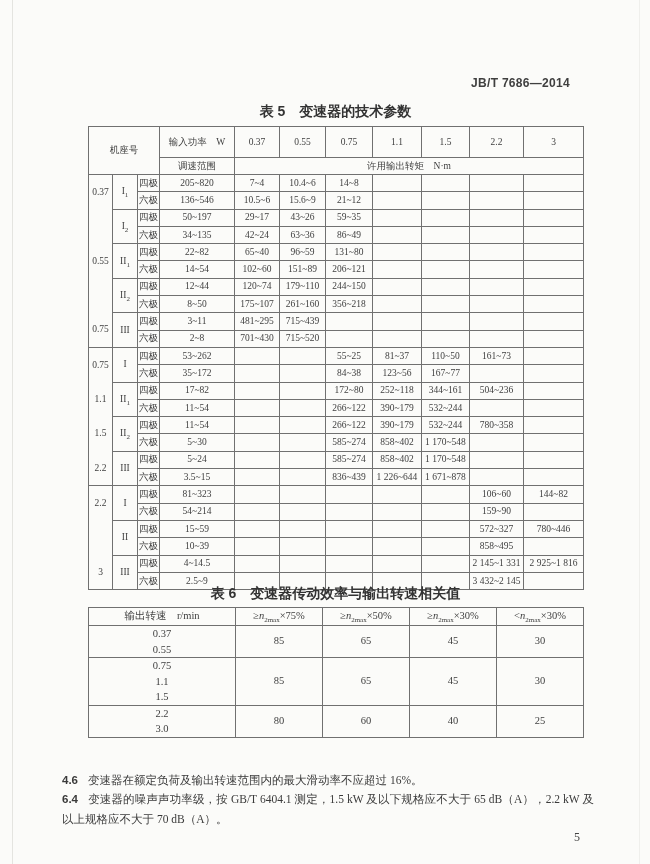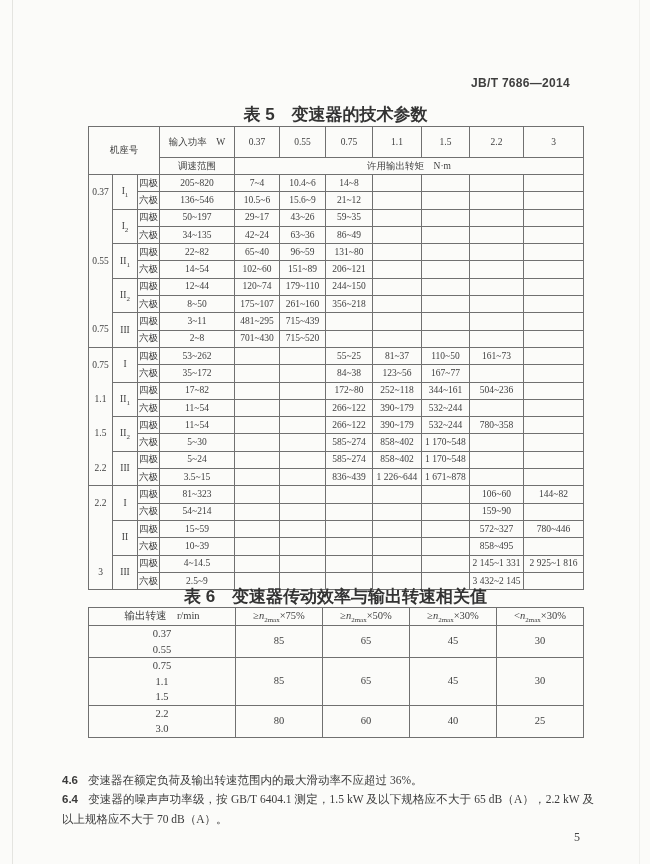--- a/index.html
+++ b/index.html
@@ -15,21 +15,21 @@
   .edge-right { position:absolute; left:639px; top:0; width:1px; height:864px; background:#efefec; }
 
   .docnum {
     position:absolute; top:76px; right:80px;
     font-size:12px; font-weight:bold; letter-spacing:.3px;
     font-family:"Liberation Sans", sans-serif; color:#3f3f3f;
   }
 
   .t-title {
     position:absolute; left:88px; width:495px; text-align:center;
-    font-size:17px; font-weight:bold; color:#333;
+    font-size:14px; font-weight:bold; color:#333;
     font-family:"Liberation Sans", sans-serif;
   }
   #title5 { top:103px; }
   #title6 { top:585px; }
 
   table {
     border-collapse:collapse; table-layout:fixed;
     width:495px; position:absolute; left:88px;
     font-size:9.5px; color:#3e3e3e;
   }
@@ -451,16 +451,16 @@
           <div class="spec-line">3.0</div>
         </td>
         <td>80</td>
         <td>60</td>
         <td>40</td>
         <td>25</td>
       </tr>
     </tbody>
 </table>
 
-<p class="note" id="note63"><span class="note-num">4.6</span><span>变速器在额定负荷及输出转速范围内的最大滑动率不应超过 36%。</span></p>
+<p class="note" id="note63"><span class="note-num">4.6</span><span>变速器在额定负荷及输出转速范围内的最大滑动率不应超过 16%。</span></p>
 <p class="note" id="note64"><span class="note-num">6.4</span><span>变速器的噪声声功率级，按 GB/T 6404.1 测定，1.5 kW 及以下规格应不大于 65 dB（A），2.2 kW 及以上规格应不大于 70 dB（A）。</span></p>
 
 <div class="page-num">5</div>
 
 </body></html>

